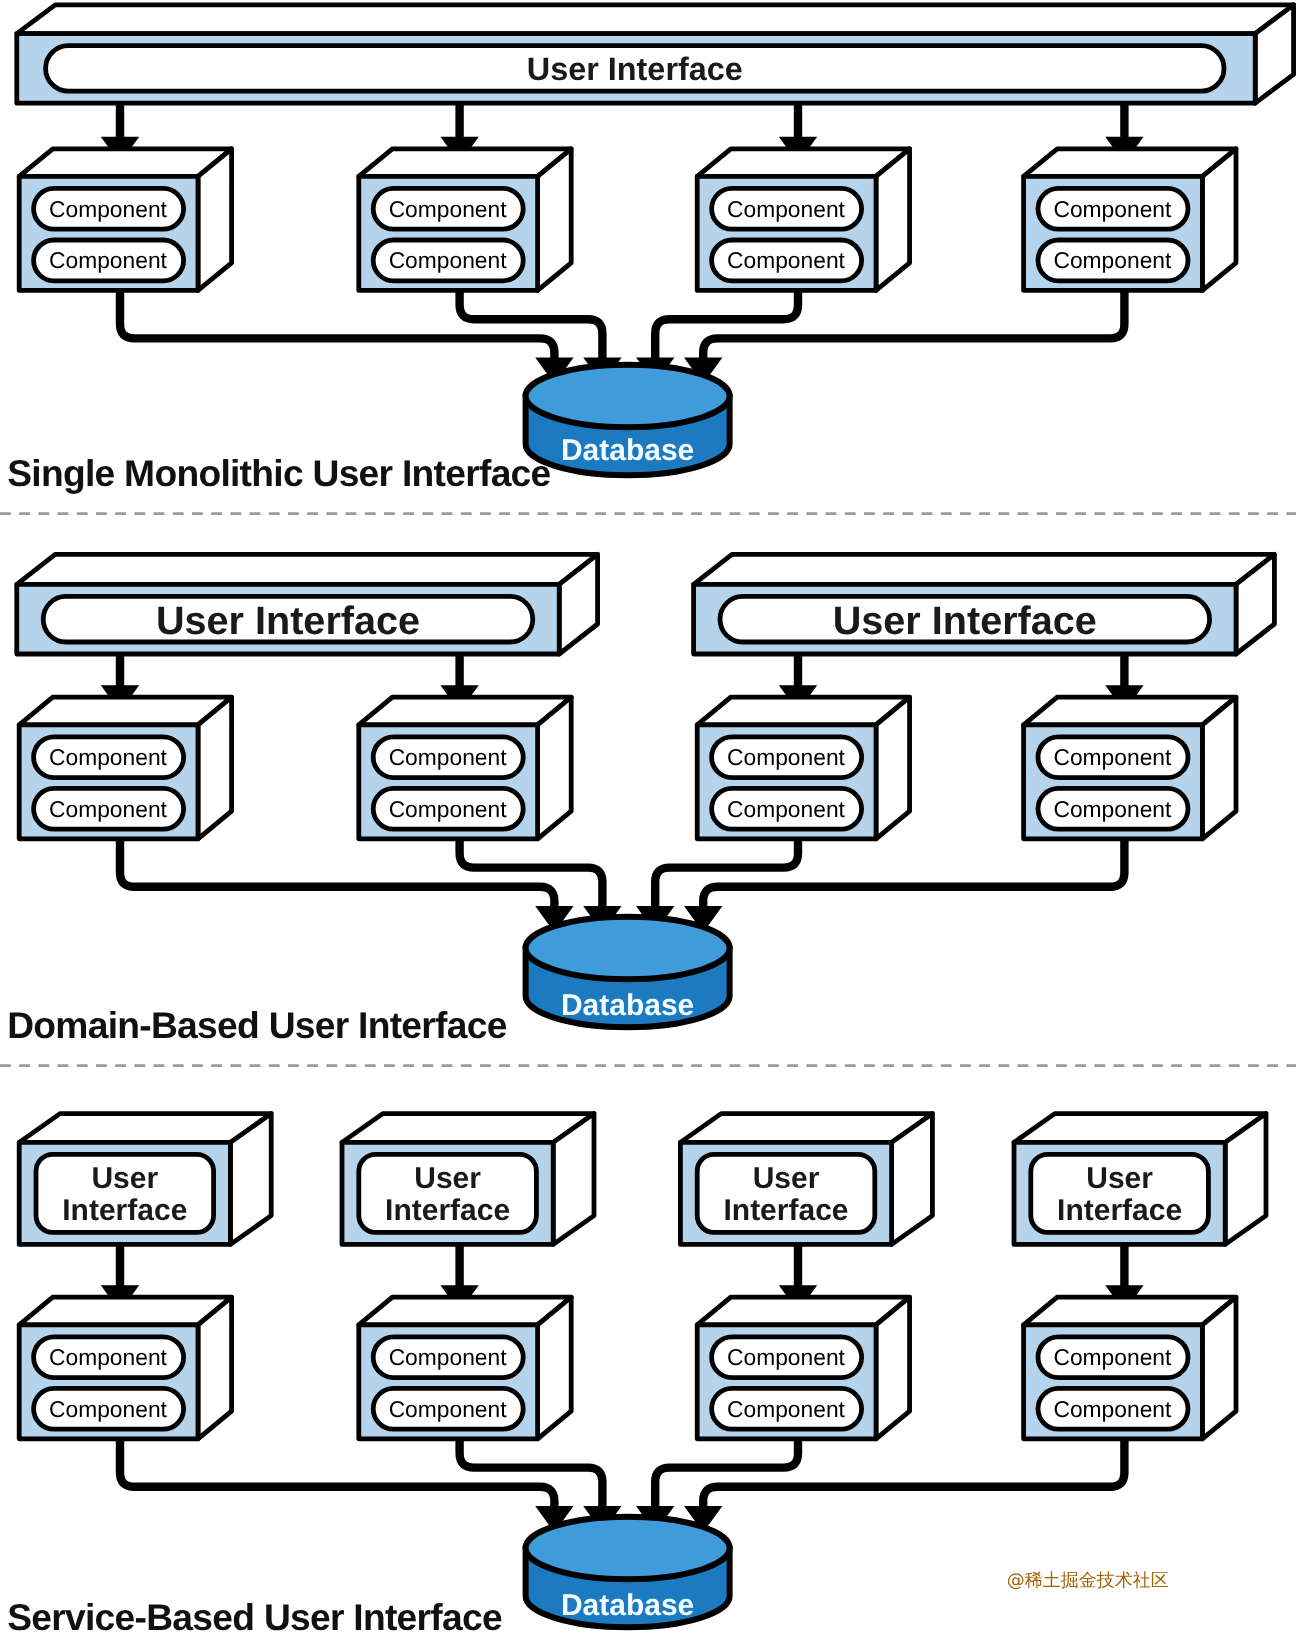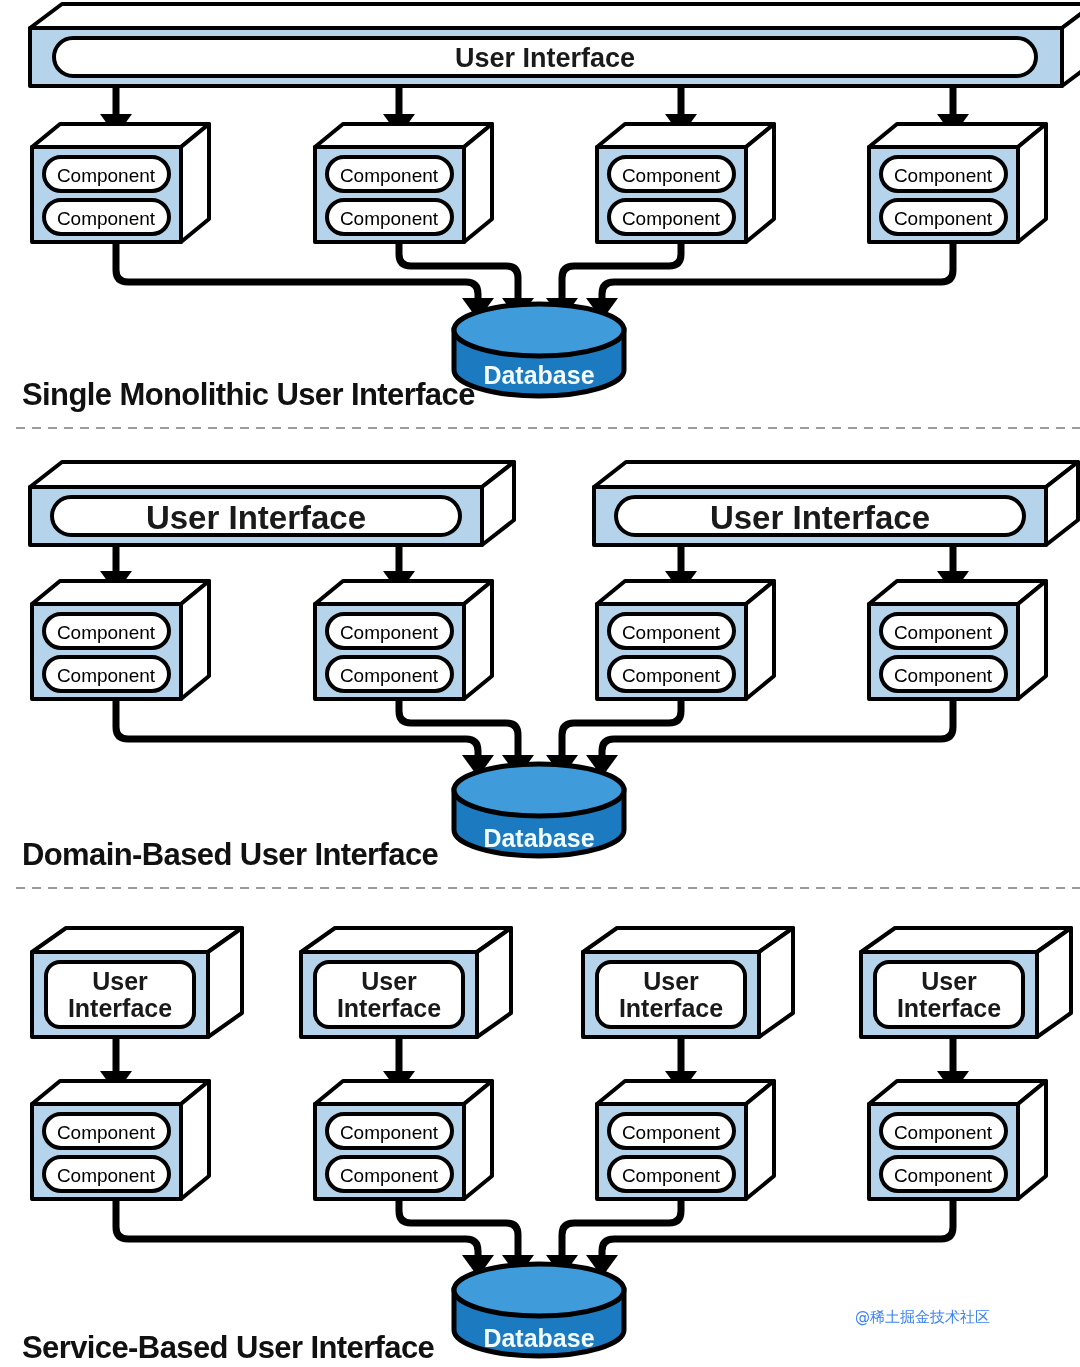--- a/index.html
+++ b/index.html
@@ -10,21 +10,21 @@
   body {
     width: 1080px;
     height: 1367px;
     font-family: "Liberation Sans", sans-serif;
     position: relative;
     overflow: hidden;
   }
   #diagram-root {
     position: absolute;
     top: 0;
-    left: 16px;
+    left: 0;
     width: 992px;
     height: 1367px;
   }
   svg.diagram {
     display: block;
     width: 1080px;
     height: 1367px;
   }
   .box-face   { fill: #b5d3ea; stroke: #000000; stroke-width: 4; stroke-linejoin: round; }
   .box-top    { fill: #ffffff; stroke: #000000; stroke-width: 4; stroke-linejoin: round; }
@@ -59,21 +59,21 @@
   }
   .t-section {
     font-size: 31px; font-weight: bold; fill: #111111;
     letter-spacing: -0.6px;
   }
   .watermark {
     position: absolute;
     right: 18px;
     bottom: 40px;
     font-size: 15px;
-    color: #3b82f6;
+    color: #a16207;
     font-family: "DejaVu Sans", sans-serif;
     white-space: nowrap;
     user-select: none;
   }
 </style>
 </head>
 <body>
 
 <div id="diagram-root">
 <svg class="diagram" viewBox="0 0 1080 1367" xmlns="http://www.w3.org/2000/svg">

